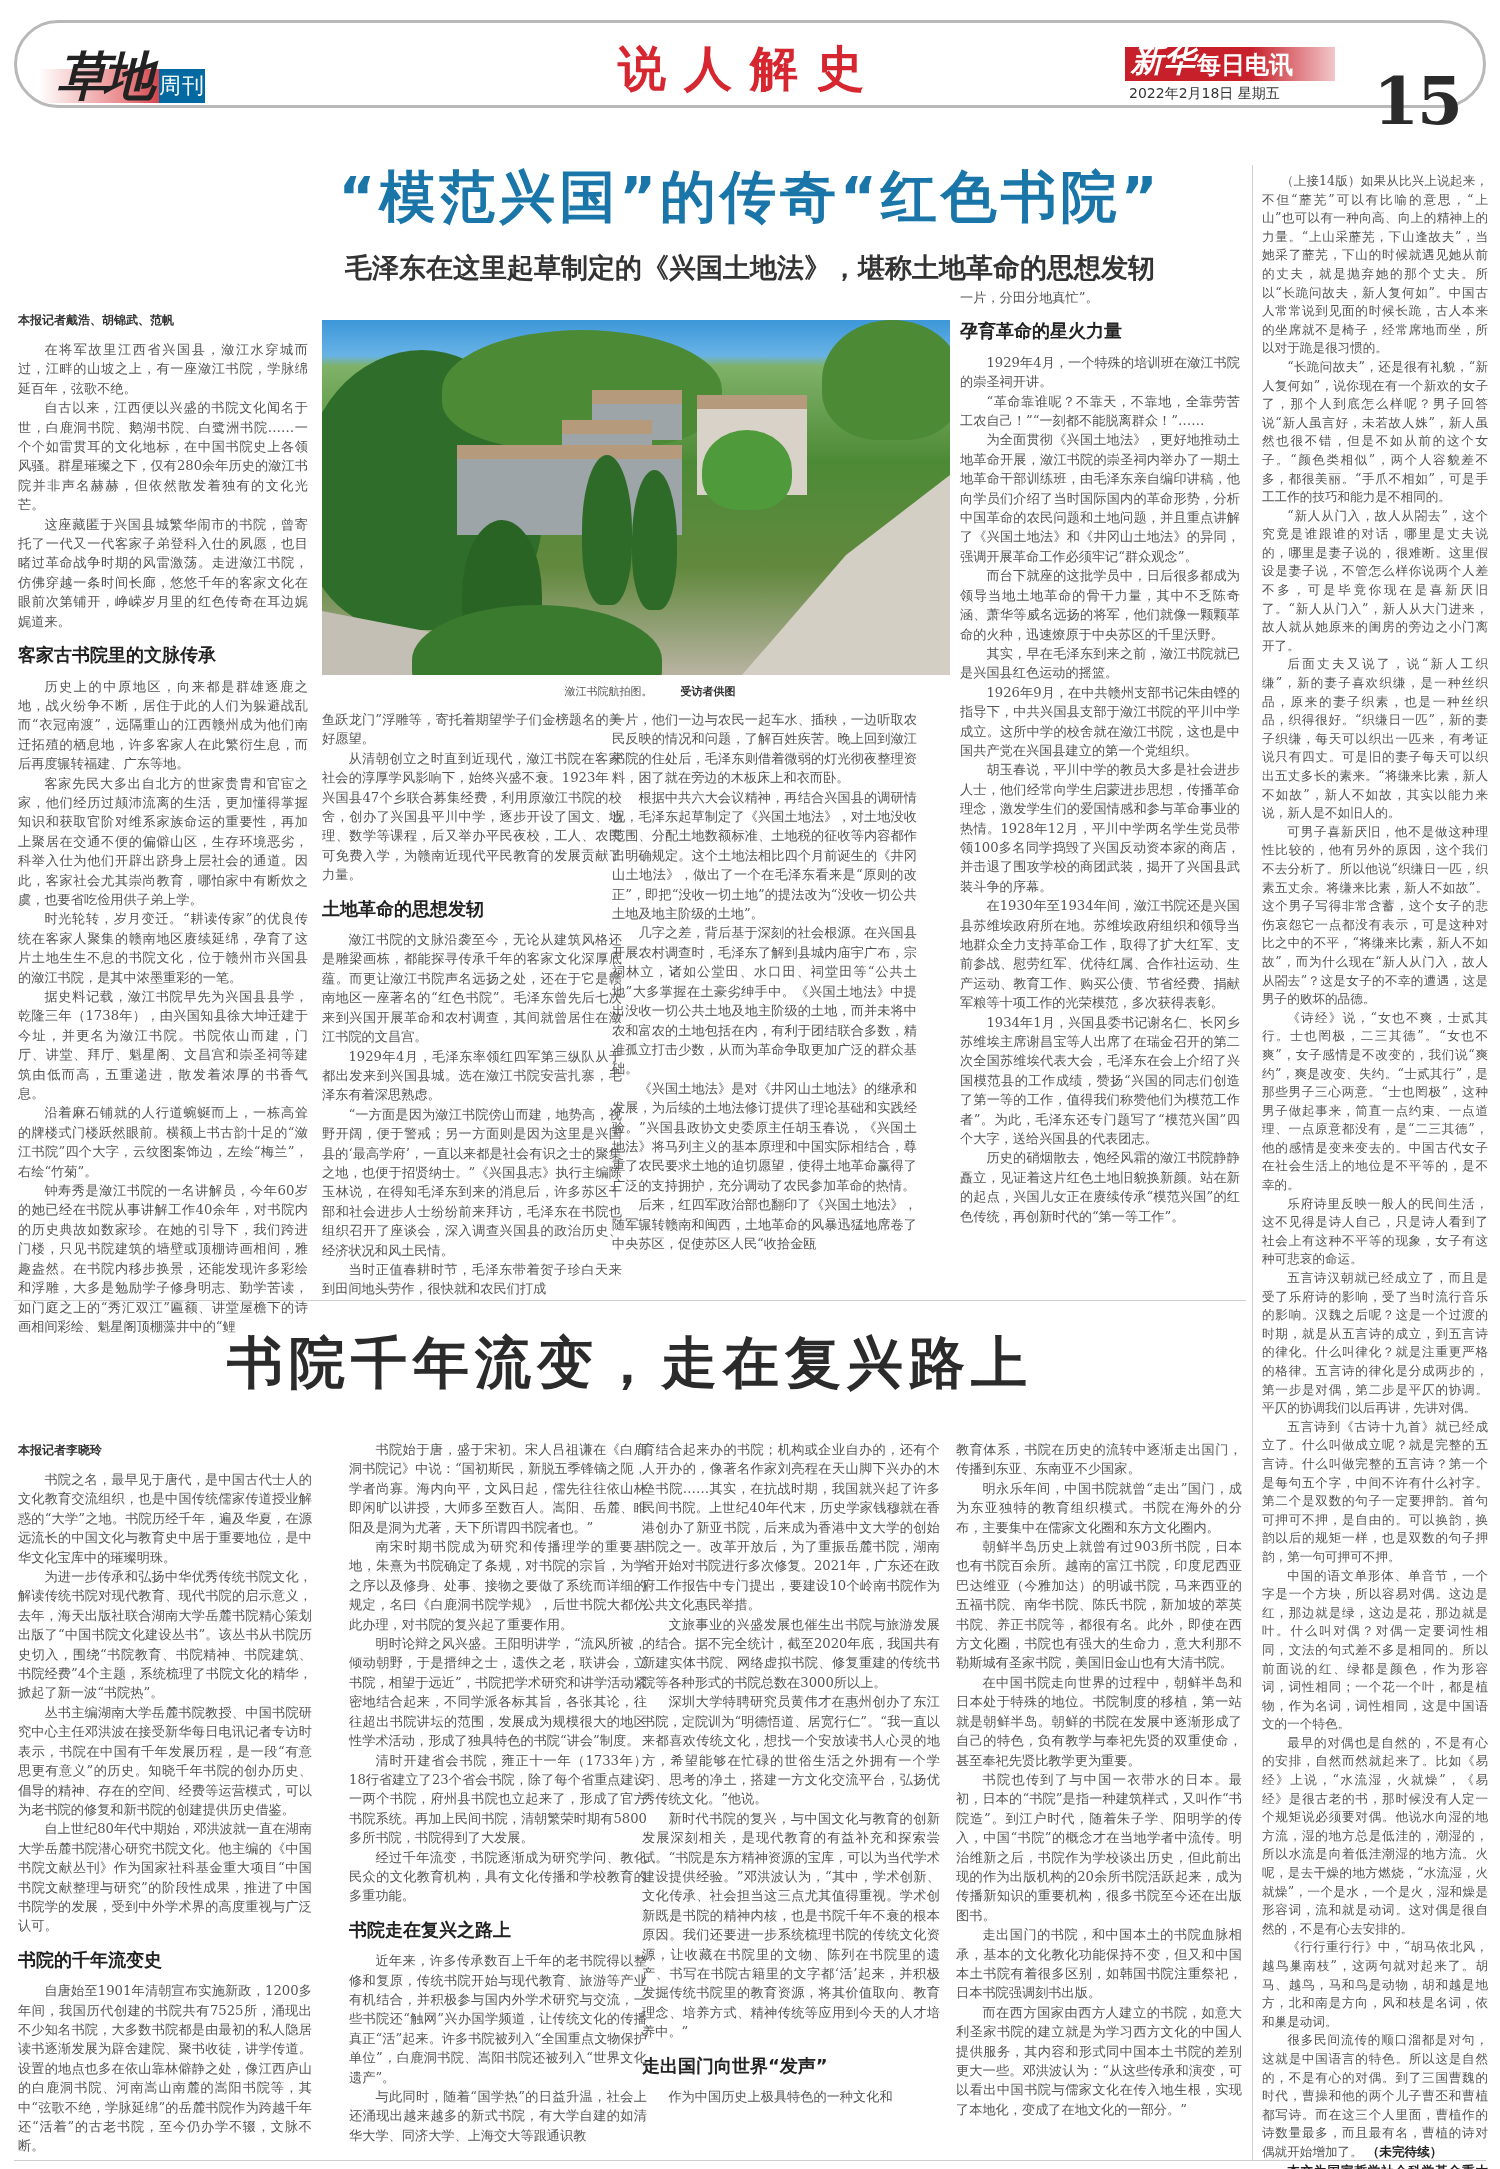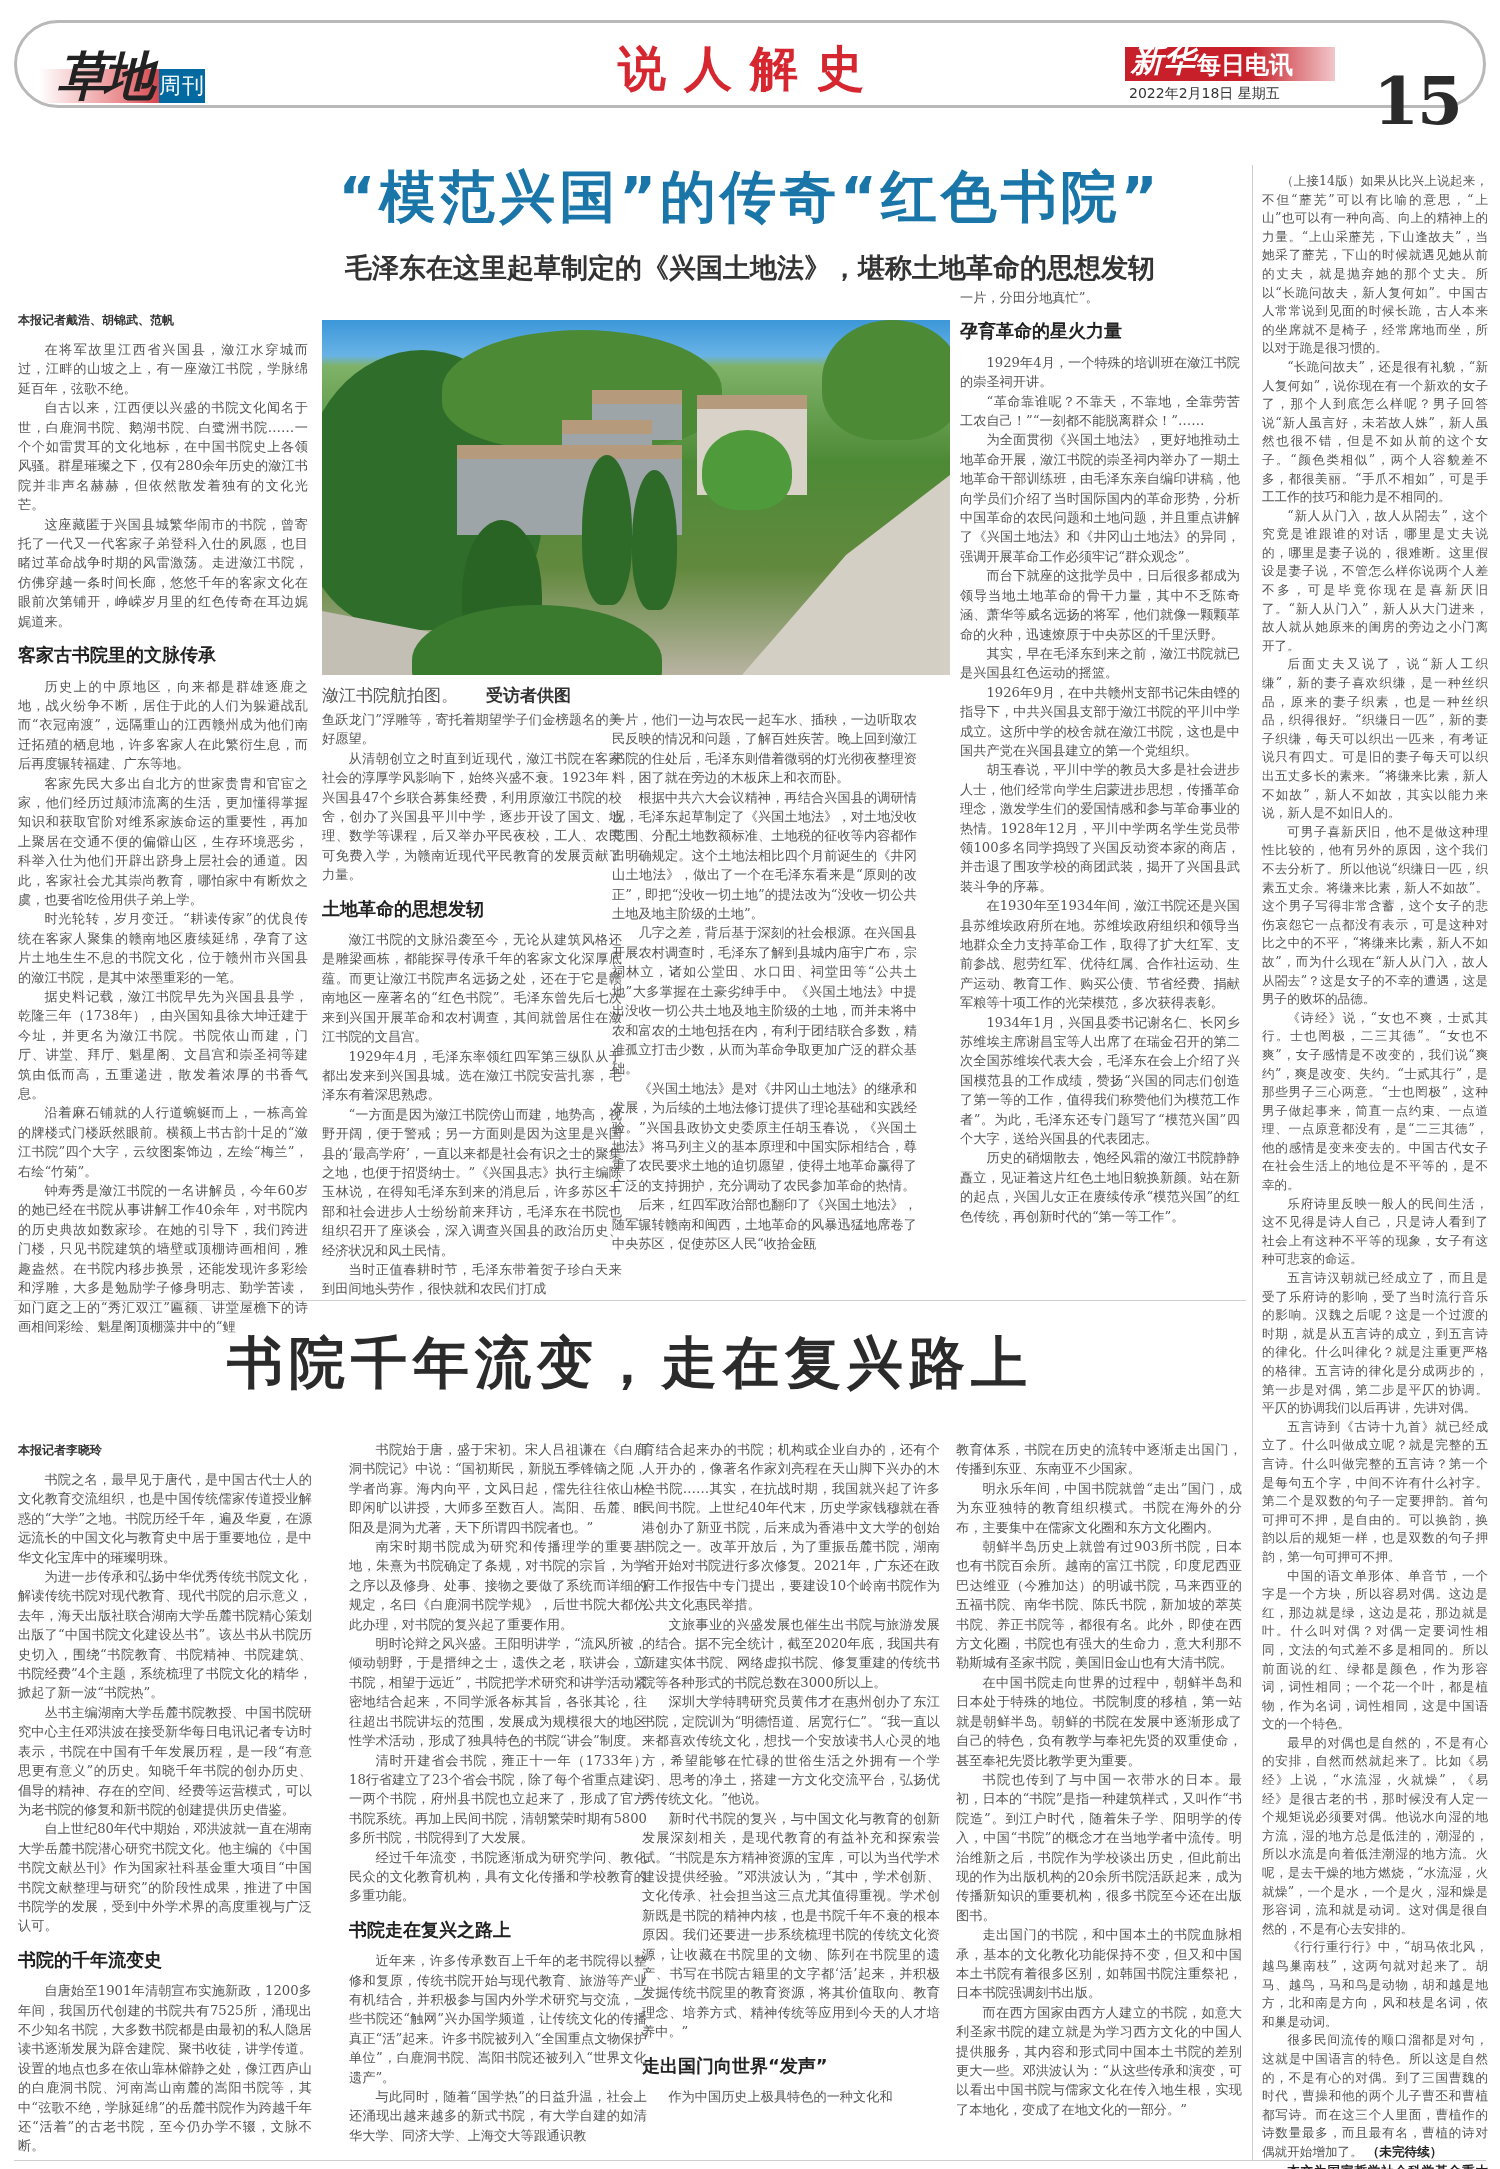--- a/index.html
+++ b/index.html
@@ -38,21 +38,21 @@
   .col p { text-indent: 2em; }
   .col h3 { font-family: "DejaVu Sans", sans-serif; font-size: 18px; font-weight: bold; color: #222; text-align: left; margin: 14px 0 12px; text-indent: 0; }
 
   
   .photo { position: absolute; left: 322px; top: 320px; width: 628px; height: 355px; overflow: hidden;
     background: linear-gradient(180deg, #3c97d8 0%, #68b3e6 10%, #7fb268 13%, #4d8a36 40%, #62893e 70%, #b9b3a2 100%); }
   .photo .bld { position: absolute; background: #9da5a8; border-top: 14px solid #b59a7c; }
   .photo .tree { position: absolute; border-radius: 50% 50% 40% 40%; background: #2f6e2a; }
   .photo .path { position: absolute; right: 0; bottom: 0; width: 260px; height: 200px; background: #d4cfc4; clip-path: polygon(100% 0, 100% 100%, 20% 100%, 60% 40%); }
   .photo .wall { position: absolute; left: 0; bottom: 0; width: 330px; height: 80px; background: #c4bfb5; clip-path: polygon(0 20%, 100% 100%, 0 100%); }
-  .caption { position: absolute; left: 322px; top: 684px; width: 628px; font-size: 17px; color: #555; }
+  .caption { position: absolute; left: 336px; top: 684px; width: 628px; text-align: center; font-size: 11px; color: #555; }
   .caption .credit { font-family: "DejaVu Sans", sans-serif; font-weight: bold; color: #333; margin-left: 28px; }
 
   .divider-v { position: absolute; width: 1px; background: #cfcfcf; }
   .divider-h { position: absolute; height: 1px; background: #cfcfcf; }
 
   
   .h2 { position: absolute; left: 0; width: 1260px; top: 1326px; text-align: center;
     font-family: "DejaVu Serif", serif; font-weight: bold; font-size: 56px; color: #2b2b2b; letter-spacing: 6px; }
   .endnote { font-family: "DejaVu Sans", sans-serif; font-weight: bold; color: #222; }
 </style>

